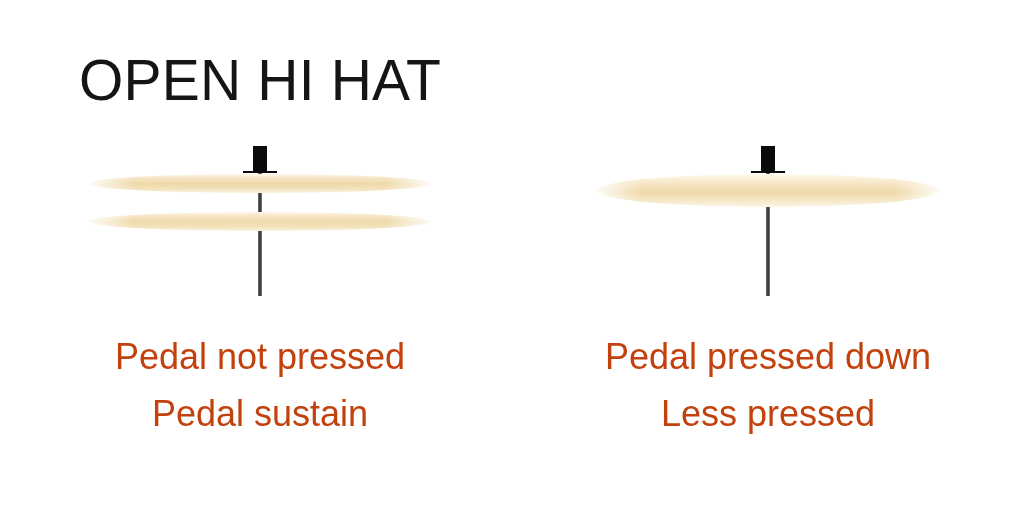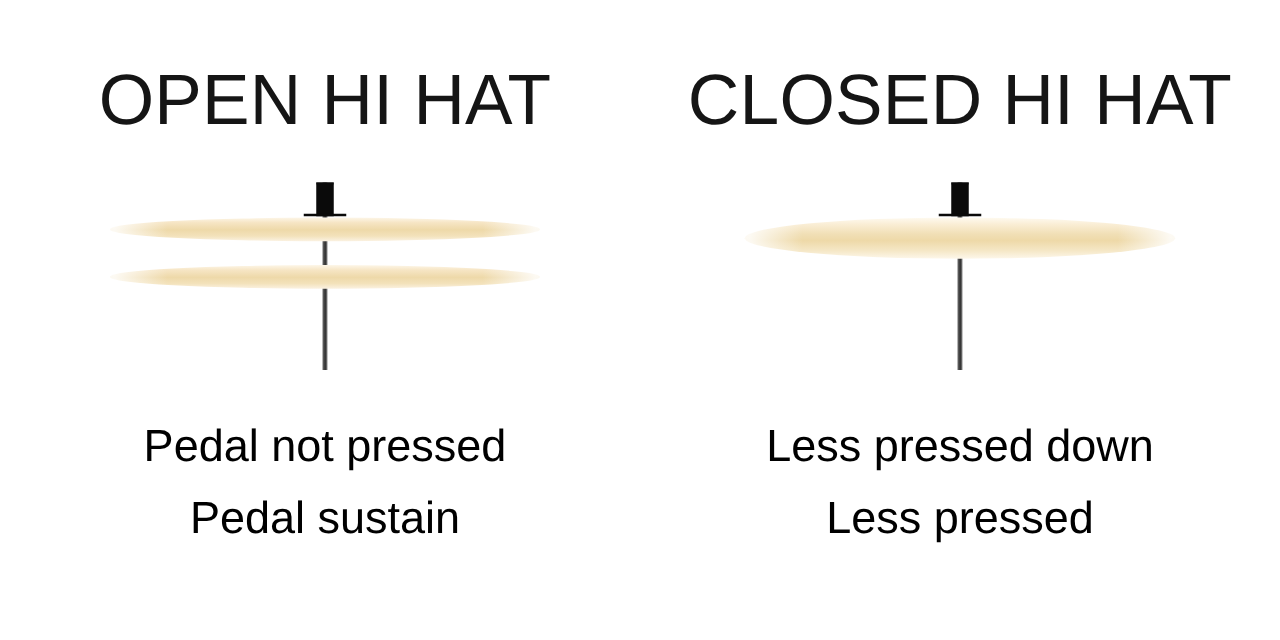--- a/index.html
+++ b/index.html
@@ -155,21 +155,21 @@
   
   .caption {
     position: absolute;
     left: 0;
     right: 0;
     top: 328px;
     text-align: center;
     font-size: 36px;
     font-weight: 400;
     line-height: 57px;
-    color: #000000;
+    color: #c2410c;
   }
   .caption-line { display: block; white-space: nowrap; }
 </style>
 </head>
 <body>
 
 <div class="board">
 
   <div class="panel panel-left">
 
@@ -183,27 +183,26 @@
     </div>
 
     <div class="caption">
       <span class="caption-line">Pedal not pressed</span>
       <span class="caption-line">Pedal sustain</span>
     </div>
   </div>
 
   <div class="panel panel-right">
 
-    <div class="panel-title">CLOSED HI HAT</div>
 
     <div class="hihat">
       <div class="rod"></div>
       <div class="clutch"></div>
       <div class="cymbal cymbal-closed"></div>
     </div>
 
     <div class="caption">
-      <span class="caption-line">Less pressed down</span>
+      <span class="caption-line">Pedal pressed down</span>
       <span class="caption-line">Less pressed</span>
     </div>
   </div>
 
 </div>
 
 </body></html>

